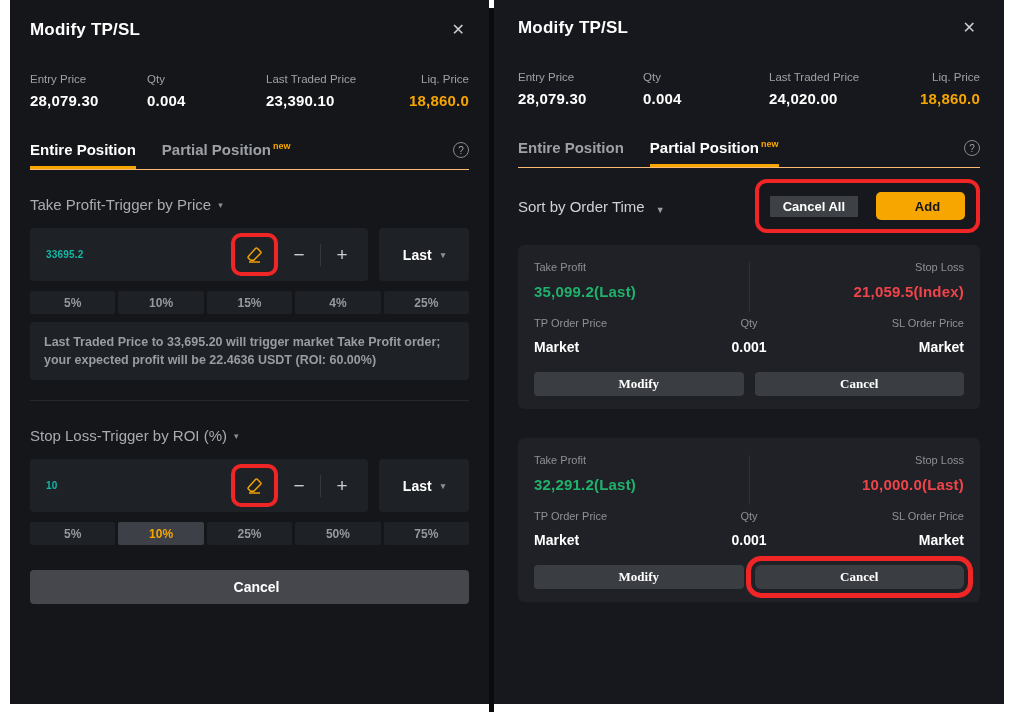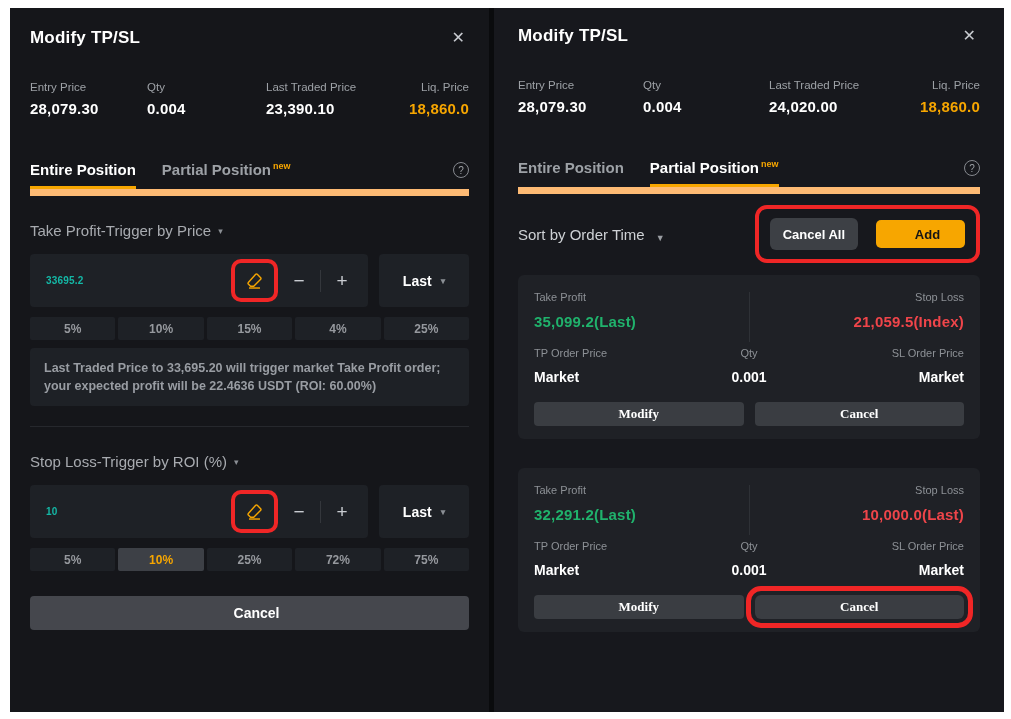--- a/index.html
+++ b/index.html
@@ -5,21 +5,21 @@
   * { box-sizing: border-box; margin: 0; padding: 0; }
   html,body { width: 1011px; height: 719px; }
   body {
     background: #ffffff;
     font-family: "Liberation Sans", sans-serif;
     position: relative;
     overflow: hidden;
     -webkit-font-smoothing: antialiased;
   }
   .panel {
-    position: absolute; top: 8px; height: 704px;
+    position: absolute; top: 0; height: 704px;
     background: #15161a; color: #ffffff;
   }
   #left-panel  { left: 10px;  width: 479px; padding: 20px 20px 0; }
   #right-panel { left: 494px; width: 510px; padding: 18px 24px 0; background: #17181d; }
   .seam { position: absolute; left: 489px; top: 8px; width: 5px; height: 704px; background: #0a0b0d; }
 
   
   .title-row { display: flex; justify-content: space-between; align-items: flex-start; }
   .dlg-title { font-size: 17px; font-weight: 700; letter-spacing: .2px; }
   .close-btn { font-size: 16px; color: #c8cbd0; line-height: 1; padding: 2px 4px; cursor: default; }
@@ -27,21 +27,21 @@
   
   .stats { display: grid; margin-top: 33px; }
   #left-panel  .stats { grid-template-columns: 117px 119px 1fr auto; }
   #right-panel .stats { grid-template-columns: 125px 126px 1fr auto; }
   .stat .s-label { font-size: 11.5px; color: #9da1a6; margin-bottom: 7px; }
   .stat .s-value { font-size: 15px; font-weight: 700; letter-spacing: .2px; }
   .stat.right { text-align: right; }
   .stat .liq { color: #f7a600; }
 
   
-  .tabs { display: flex; gap: 26px; align-items: flex-end; border-bottom: 7px solid #fdba74; margin-top: 44px; }
+  .tabs { display: flex; gap: 26px; align-items: flex-end; border-bottom: 1px solid #fdba74; margin-top: 32px; }
   .tab { font-size: 15px; font-weight: 700; color: #9da1a6; padding-bottom: 11px; white-space: nowrap; }
   .tab.active { color: #ffffff; border-bottom: 3px solid #f7a600; padding-bottom: 8px; }
   .tab .badge { color: #f7a600; font-size: 9px; font-weight: 700; vertical-align: super; margin-left: 2px; }
   .help-icon {
     margin-left: auto; align-self: center; margin-bottom: 10px;
     width: 16px; height: 16px; border: 1px solid #86898f; border-radius: 50%;
     display: flex; align-items: center; justify-content: center;
     font-size: 10px; color: #9da1a6; flex: none;
   }
 
@@ -91,21 +91,21 @@
   .btn-cancel-main { flex: 1; height: 34px; background: #45474d; color: #ffffff; }
 
   
   .sort-row { display: flex; align-items: center; justify-content: space-between; margin-top: 11px; }
   .sort-select { font-size: 15px; color: #ced1d5; display: flex; align-items: flex-end; gap: 11px; }
   .tri { font-size: 9px; color: #9a9da2; }
   .annot-actions {
     border: 4px solid #f02626; border-radius: 12px;
     padding: 9px 11px; display: flex; gap: 18px; align-items: center;
   }
-  .btn-cancel-all { height: 32px; padding: 0 13px; background: #3d4045; color: #ffffff; font-size: 13px; font-weight: 700; border-radius: 6px; }
+  .btn-cancel-all { height: 21px; padding: 0 13px; background: #3d4045; color: #ffffff; font-size: 13px; font-weight: 700; border-radius: 1px; }
   .btn-add { height: 28px; width: 89px; background: #f7a600; color: #151515; font-size: 13px; font-weight: 700; border-radius: 5px; }
 
   .order-card { background: #1f2126; border-radius: 6px; padding: 16px 16px 13px; margin-top: 12px; position: relative; }
   .order-card.second { margin-top: 29px; }
   .card-top { display: flex; justify-content: space-between; position: relative; }
   .card-vline { position: absolute; left: 50%; top: 1px; height: 50px; width: 1px; background: #2e3136; }
   .card-label { font-size: 11px; color: #8d9196; }
   .tp-value { color: #20b26c; font-size: 15px; font-weight: 700; margin-top: 10px; letter-spacing: .2px; }
   .sl-value { color: #ef454a; font-size: 15px; font-weight: 700; margin-top: 10px; text-align: right; letter-spacing: .2px; }
   .card-mid { display: flex; justify-content: space-between; margin-top: 17px; }
@@ -209,21 +209,21 @@
     </div>
     <div class="unit-select">
       <span>Last</span>
       <span class="caret">▾</span>
     </div>
   </div>
   <div class="percents">
     <div class="pct">5%</div>
     <div class="pct selected">10%</div>
     <div class="pct">25%</div>
-    <div class="pct">72%</div>
+    <div class="pct">50%</div>
     <div class="pct">75%</div>
   </div>
 
   <div class="footer">
     <button class="btn btn-cancel-main">Cancel</button>
   </div>
 </div>
 
 <div class="panel" id="right-panel">
   <div class="title-row">

